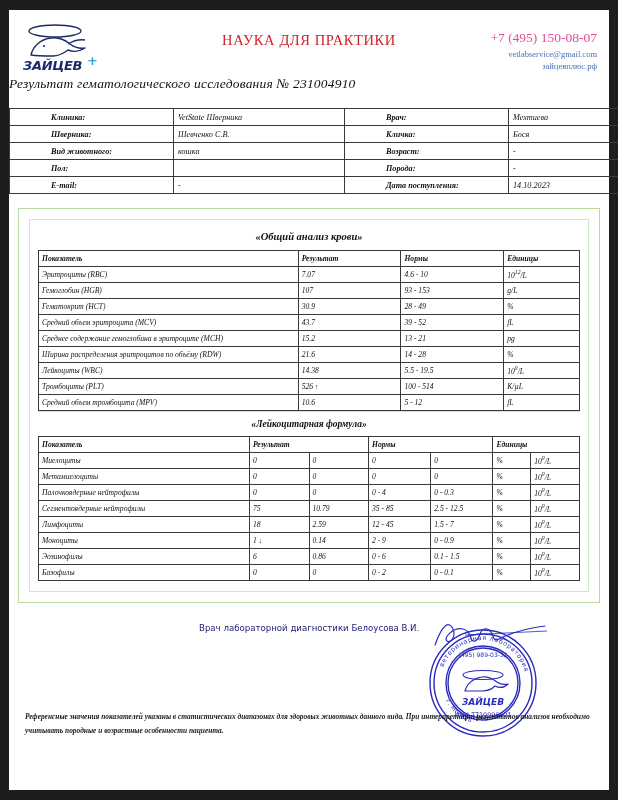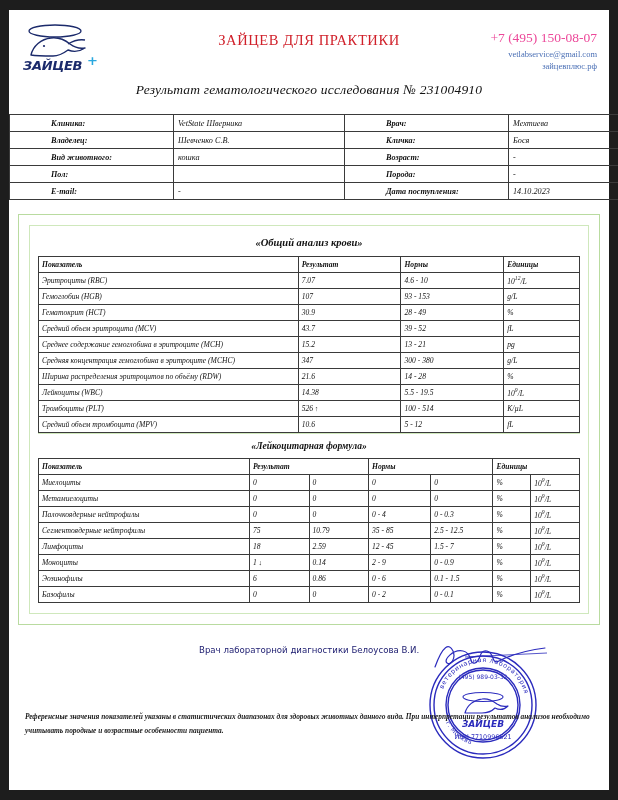--- a/index.html
+++ b/index.html
@@ -105,24 +105,23 @@
     color: #ec4899;
     font-size: 13.5px;
     font-weight: normal;
   }
   .email, .site {
     color: #4a6fb5;
     font-size: 8.5px;
   }
 
   .doc-title {
-    text-align: center;
     font-size: 13.5px;
     font-style: italic;
-    margin-top: 10px;
+    margin-top: 4px;
     letter-spacing: 0.2px;
   }
 
   
   table { border-collapse: collapse; }
   .info-table {
     width: 560px;
     margin: 16px auto 0 auto;
     table-layout: fixed;
     font-size: 8.2px;
@@ -265,41 +264,41 @@
         <svg width="86" height="46" viewBox="0 0 86 46">
           <ellipse cx="34" cy="9" rx="26" ry="6" fill="none" stroke="#1b2a6b" stroke-width="1.3"></ellipse>
           <path d="M10 33 C12 24 20 17 30 16 C38 15 44 18 49 22 C53 25 58 27 64 26 C58 30 52 30 47 28 C43 31 38 34 32 34 C24 34 16 34 10 33 Z" fill="#ffffff" stroke="#1b2a6b" stroke-width="1.4" stroke-linejoin="round"></path>
           <path d="M47 22 C52 19 58 17 64 18" fill="none" stroke="#1b2a6b" stroke-width="1.3"></path>
           <circle cx="23" cy="24" r="1.1" fill="#1b2a6b"></circle>
         </svg>
         <span class="logo-word">ЗAЙЦЕВ</span>
         <span class="logo-plus">+</span>
       </div>
 
-      <div class="slogan">ЗАЙЦЕВ ДЛЯ ПРАКТИКИ</div>
+      <div class="slogan">НАУКА ДЛЯ ПРАКТИКИ</div>
 
       <div class="contacts">
         <div class="phone">+7 (495) 150-08-07</div>
         <div class="email">vetlabservice@gmail.com</div>
         <div class="site">зайцевплюс.рф</div>
       </div>
     </div>
 
     <div class="doc-title">Результат гематологического исследования № 231004910</div>
 
     <table class="info-table">
       <tbody>
             <tr>
               <td class="lab">Клиника:</td>
               <td class="val">VetState Шверника</td>
               <td class="lab">Врач:</td>
               <td class="val">Мехтиева</td>
             </tr>
             <tr>
-              <td class="lab">Владелец:</td>
+              <td class="lab">Шверника:</td>
               <td class="val">Шевченко С.В.</td>
               <td class="lab">Кличка:</td>
               <td class="val">Бося</td>
             </tr>
             <tr>
               <td class="lab">Вид животного:</td>
               <td class="val">кошка</td>
               <td class="lab">Возраст:</td>
               <td class="val">-</td>
             </tr>
@@ -360,26 +359,20 @@
                   <td>Средний объем эритроцита (MCV)</td>
                   <td>43.7</td>
                   <td>39 - 52</td>
                   <td>fL</td>
                 </tr>
                 <tr>
                   <td>Среднее содержание гемоглобина в эритроците (MCH)</td>
                   <td>15.2</td>
                   <td>13 - 21</td>
                   <td>pg</td>
-                </tr>
-                <tr>
-                  <td>Средняя концентрация гемоглобина в эритроците (MCHC)</td>
-                  <td>347</td>
-                  <td>300 - 380</td>
-                  <td>g/L</td>
                 </tr>
                 <tr>
                   <td>Ширина распределения эритроцитов по объёму (RDW)</td>
                   <td>21.6</td>
                   <td>14 - 28</td>
                   <td>%</td>
                 </tr>
                 <tr>
                   <td>Лейкоциты (WBC)</td>
                   <td>14.38</td>

